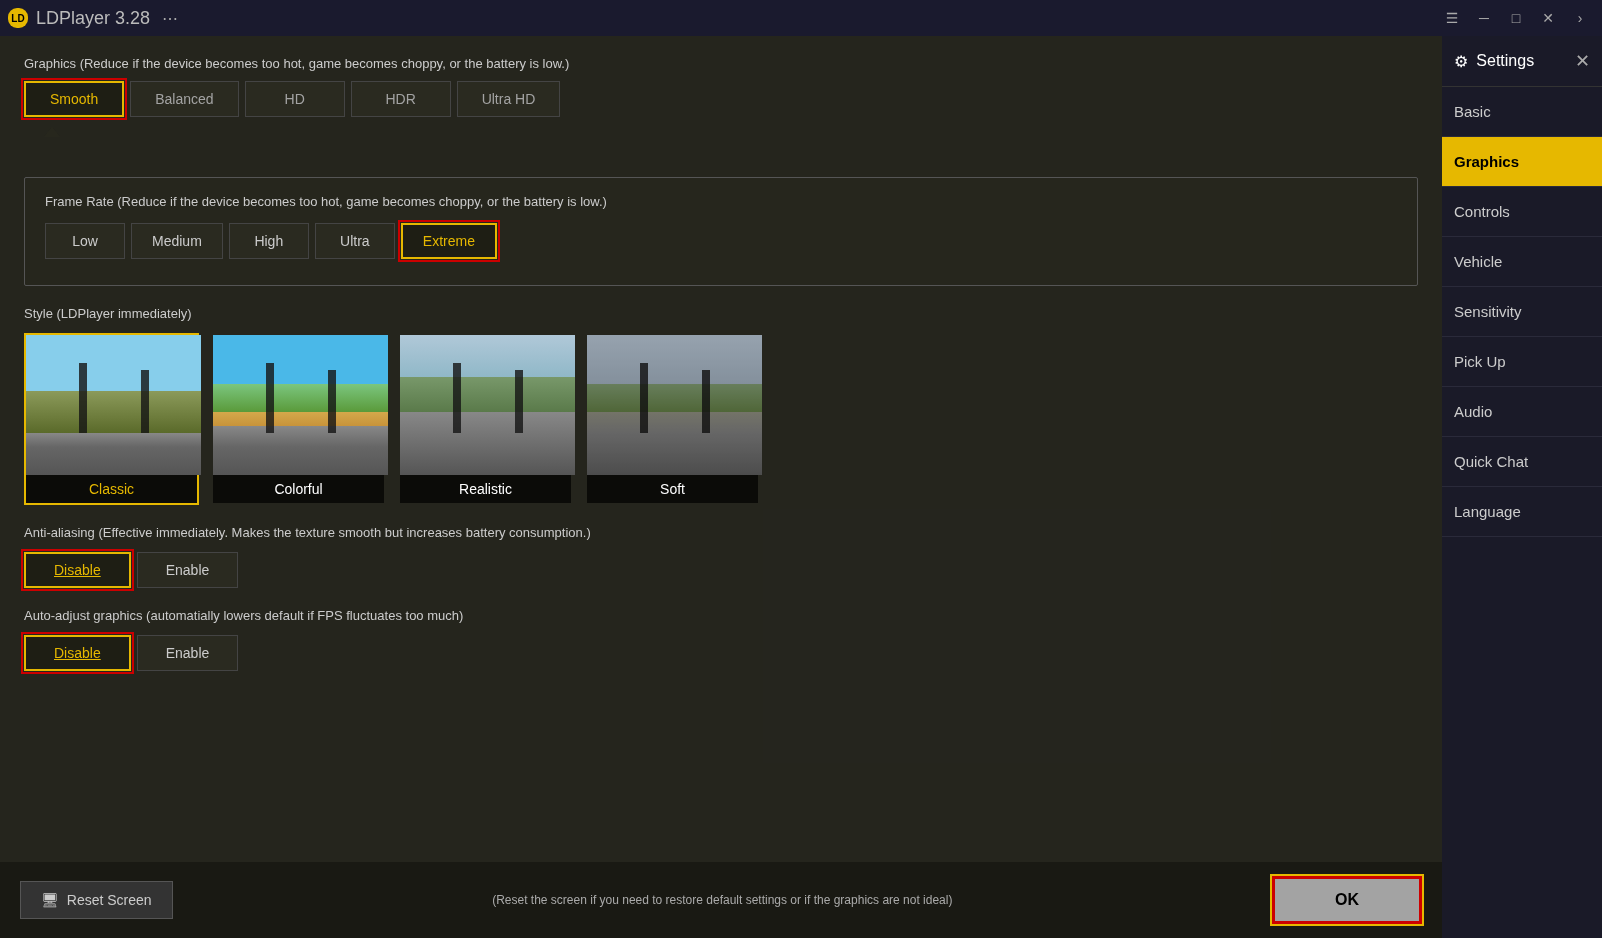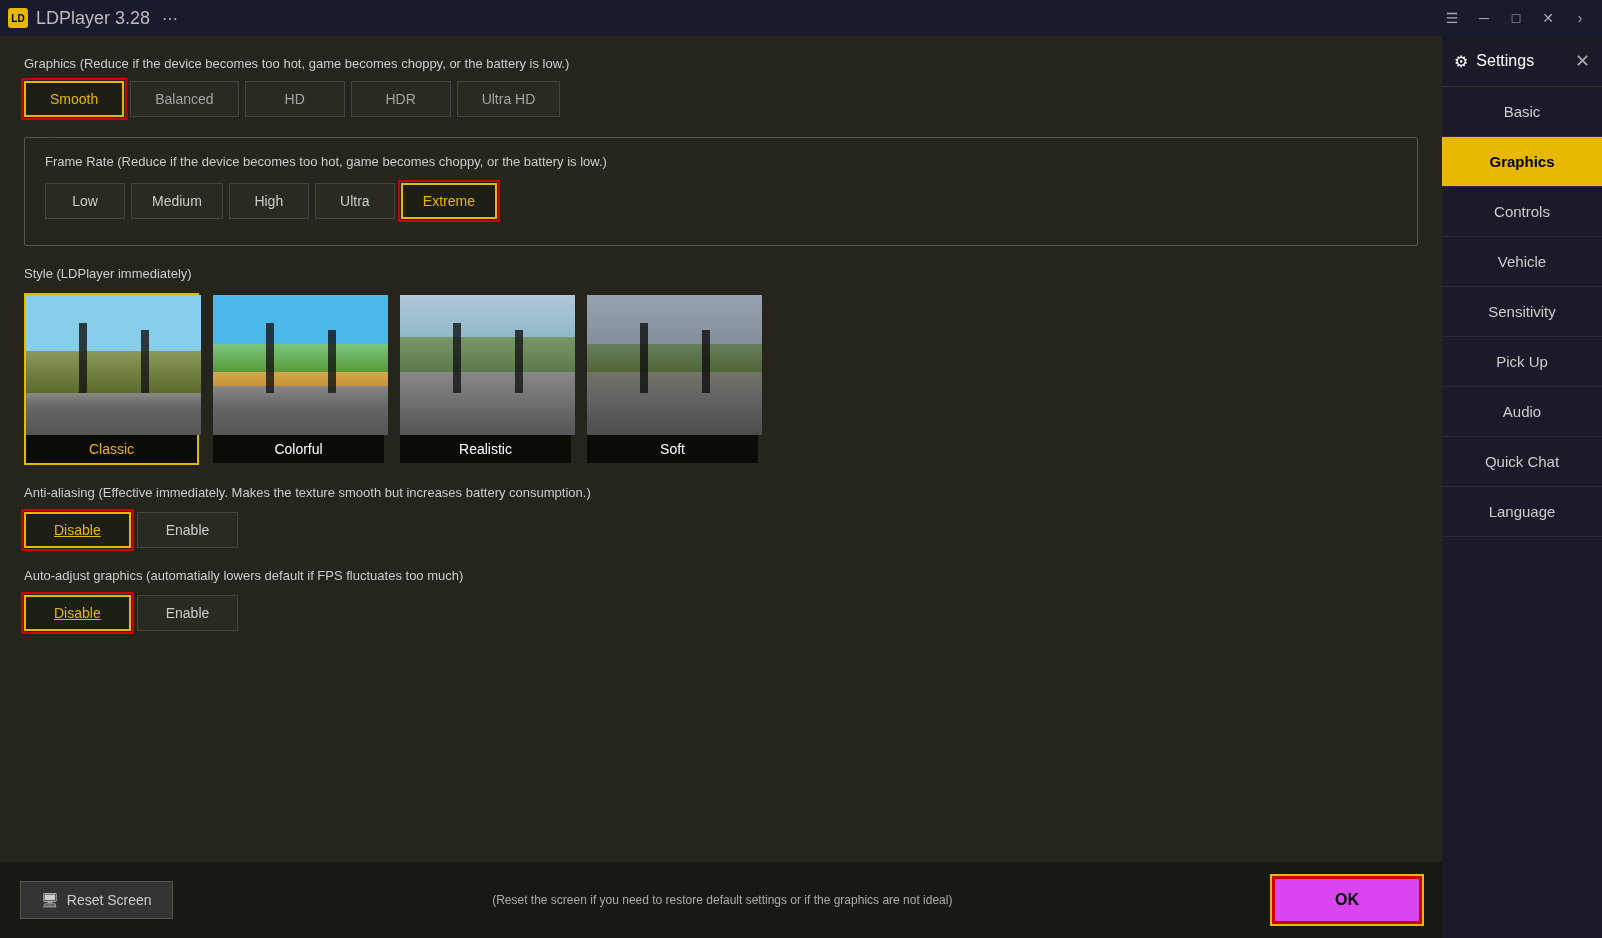--- a/index.html
+++ b/index.html
@@ -27,21 +27,21 @@
       display: flex;
       align-items: center;
       gap: 8px;
       color: #ccc;
       font-size: 13px;
     }
     .title-bar-logo {
       width: 20px;
       height: 20px;
       background: #e6b800;
-      border-radius: 3px;
+      border-radius: 9px;
       display: flex;
       align-items: center;
       justify-content: center;
       font-size: 10px;
       font-weight: bold;
       color: #000;
     }
     .title-bar-right {
       display: flex;
       align-items: center;
@@ -107,20 +107,21 @@
       outline-offset: 1px;
     }
 
     
     .frame-section {
       background: rgba(40, 40, 30, 0.6);
       border: 1px solid #555;
       border-radius: 2px;
       padding: 16px 20px;
       margin-bottom: 20px;
+      margin-top: 40px;
     }
 
     .rate-btn {
       padding: 8px 20px;
       background: #2a2a20;
       color: #ccc;
       border: 1px solid #444;
       cursor: pointer;
       font-size: 14px;
       min-width: 80px;
@@ -254,21 +255,21 @@
     .bottom-hint {
       color: #aaa;
       font-size: 12px;
       flex: 1;
       text-align: center;
       padding: 0 20px;
     }
 
     .ok-btn {
       padding: 12px 60px;
-      background: #d946ef;
+      background: #a3a3a3;
       color: #000;
       border: none;
       border: 3px solid #cc0000;
       outline: 2px solid #e6b800;
       cursor: pointer;
       font-size: 16px;
       font-weight: bold;
       min-width: 120px;
     }
 
@@ -304,21 +305,20 @@
       background: none;
       border: none;
     }
 
     .sidebar-item {
       padding: 16px 12px;
       color: #ccc;
       font-size: 15px;
       cursor: pointer;
       border-bottom: 1px solid #2a2a3a;
-      text-align: center;
     }
     .sidebar-item.active {
       background: #e6b800;
       color: #000;
       font-weight: bold;
     }
 
     
     .tooltip-arrow {
       width: 0;

